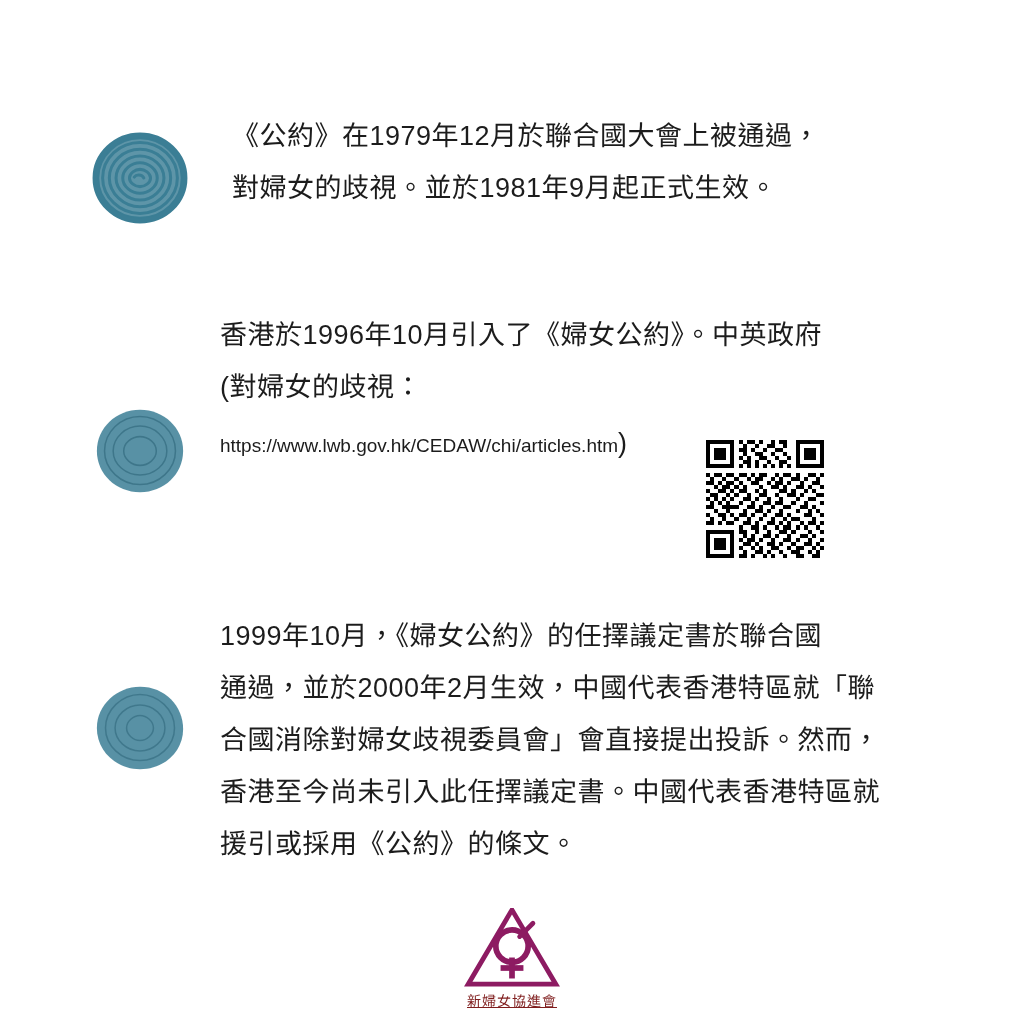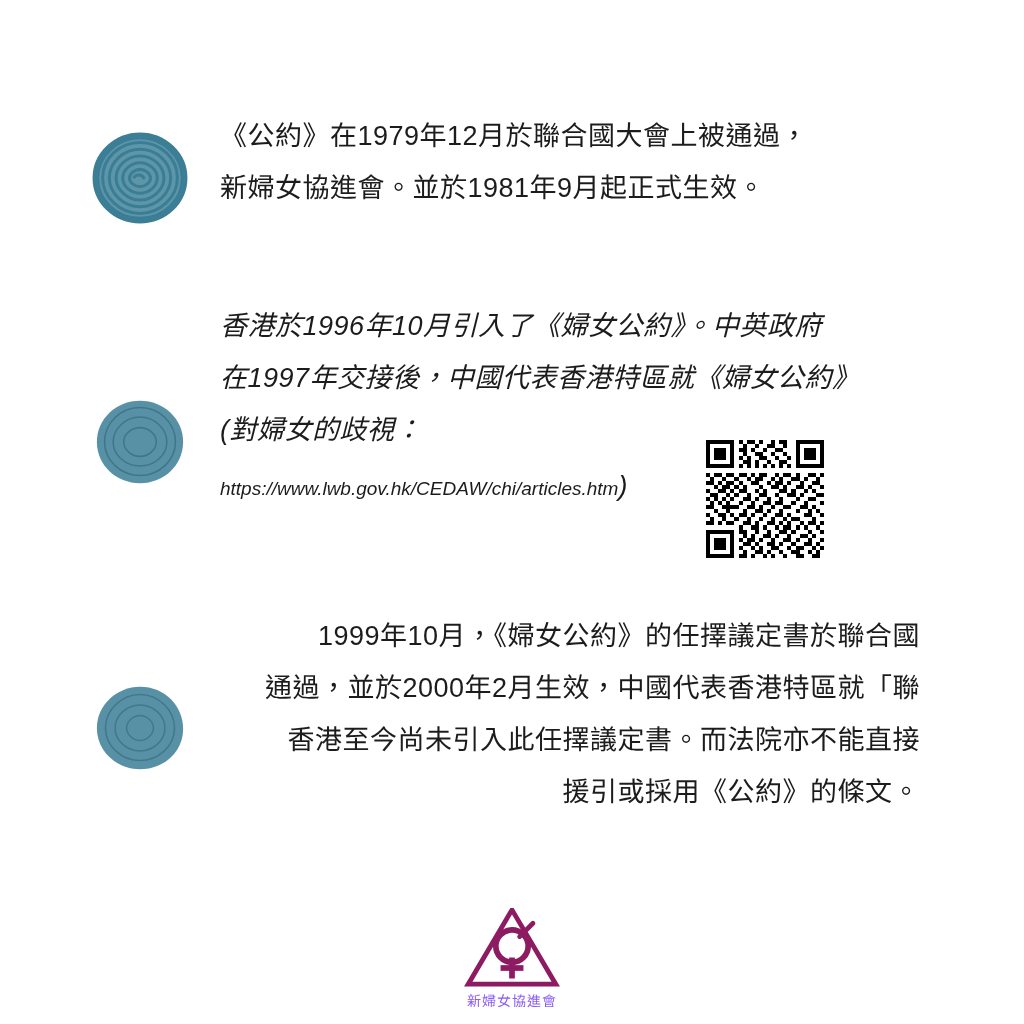--- a/index.html
+++ b/index.html
@@ -57,23 +57,23 @@
 
   .url-line {
     font-size: 19px;
     line-height: 30px;
     color: #1c1c1c;
     white-space: pre;
     text-align: right;
   }
 
   
-  #block-1 { top: 110px; left: 60px; width: 930px; }
-  #block-2 { top: 300px; left: 60px; width: 930px; font-style: italic; }
-  #block-3 { top: 610px; left: 60px; width: 930px; text-align: right; }
+  #block-1 { top: 110px; left: 60px; width: 930px; gap: 12px; }
+  #block-2 { top: 309px; left: 60px; width: 930px; }
+  #block-3 { top: 610px; left: 60px; width: 930px; }
 
   #block-1 .bullet-wrap { padding-top: 22px; }
   #block-2 .bullet-wrap { padding-top: 96px; }
   #block-3 .bullet-wrap { padding-top: 72px; }
 
   
   .qr {
     position: absolute;
     top: 440px;
     left: 706px;
@@ -89,21 +89,22 @@
     bottom: 14px;
     display: flex;
     flex-direction: column;
     align-items: center;
   }
   .logo-mark { width: 96px; height: 80px; display:block; }
   .logo-text {
     margin-top: 2px;
     font-size: 14px;
     letter-spacing: 1px;
-    color: #8b5cf6;
+    color: #7f1d1d;
+    text-decoration: underline;
   }
 </style>
 </head>
 <body>
 
 <div class="page">
 
   <div class="block" id="block-1">
     <div class="bullet-wrap">
       <svg class="bullet" viewBox="0 0 100 96">
@@ -115,40 +116,39 @@
           <path d="M50 32 C59 32 68 39 68 48 C68 57 59 64 50 64 C41 64 32 57 32 48 C32 39 41 32 50 32 Z"></path>
           <path d="M50 39 C55 39 61 43 61 48 C61 53 55 57 50 57 C45 57 39 53 39 48 C39 43 45 39 50 39 Z"></path>
           <path d="M44 47 C46 44 52 44 54 48"></path>
         </g>
         <path d="M50 6 C74 6 94 25 94 48 C94 71 74 90 50 90 C26 90 6 71 6 48 C6 25 26 6 50 6 Z" fill="#3b7e95" opacity="0.82"></path>
       </svg>
     </div>
     <div class="text-col">
       <div class="para">
         <span class="line">《公約》在1979年12月於聯合國大會上被通過，</span>
-        <span class="line">新婦女協進會。並於1981年9月起正式生效。</span>
+        <span class="line">對婦女的歧視。並於1981年9月起正式生效。</span>
       </div>
     </div>
   </div>
 
   <div class="block" id="block-2">
     <div class="bullet-wrap">
       <svg class="bullet" viewBox="0 0 100 96">
         <path d="M50 5 C75 5 95 24 95 48 C95 72 75 91 50 91 C25 91 5 72 5 48 C5 24 25 5 50 5 Z" fill="#3b7e95" opacity="0.85"></path>
         <g fill="none" stroke="#2d6579" stroke-width="1.6" opacity="0.6">
           <path d="M50 12 C70 12 87 28 87 48 C87 67 70 83 50 83 C30 83 13 67 13 48 C13 28 30 12 50 12 Z"></path>
           <path d="M50 22 C65 22 78 34 78 48 C78 62 65 73 50 73 C35 73 22 62 22 48 C22 34 35 22 50 22 Z"></path>
           <path d="M50 33 C59 33 67 40 67 48 C67 56 59 63 50 63 C41 63 33 56 33 48 C33 40 41 33 50 33 Z"></path>
         </g>
       </svg>
     </div>
     <div class="text-col">
       <div class="para">
         <span class="line">香港於1996年10月引入了《婦女公約》。中英政府</span>
-        <span class="line">在1997年交接後，中國代表香港特區就《婦女公約》</span>
         <span class="line">(對婦女的歧視：</span>
       </div>
       <div style="margin-top:4px;">
         <span class="url-line">https://www.lwb.gov.hk/CEDAW/chi/articles.htm</span><span class="para" style="font-size:27px;">)</span>
       </div>
     </div>
   </div>
 
   <div class="qr">
     <svg viewBox="0 0 29 29" shape-rendering="crispEdges" width="118" height="118">
@@ -431,21 +431,22 @@
           <path d="M50 13 C69 13 86 29 86 48 C86 67 69 82 50 82 C31 82 14 67 14 48 C14 29 31 13 50 13 Z"></path>
           <path d="M50 24 C64 24 76 35 76 48 C76 61 64 72 50 72 C36 72 24 61 24 48 C24 35 36 24 50 24 Z"></path>
           <path d="M50 35 C57 35 64 41 64 48 C64 55 57 61 50 61 C43 61 36 55 36 48 C36 41 43 35 50 35 Z"></path>
         </g>
       </svg>
     </div>
     <div class="text-col">
       <div class="para">
         <span class="line">1999年10月，《婦女公約》的任擇議定書於聯合國</span>
         <span class="line">通過，並於2000年2月生效，中國代表香港特區就「聯</span>
-        <span class="line">香港至今尚未引入此任擇議定書。而法院亦不能直接</span>
+        <span class="line">合國消除對婦女歧視委員會」會直接提出投訴。然而，</span>
+        <span class="line">香港至今尚未引入此任擇議定書。中國代表香港特區就</span>
         <span class="line">援引或採用《公約》的條文。</span>
       </div>
     </div>
   </div>
 
   <div class="logo">
     <svg class="logo-mark" viewBox="0 0 100 84">
       <path d="M50 2 L96 80 L4 80 Z" fill="none" stroke="#8d1b62" stroke-width="5"></path>
       <circle cx="50" cy="40" r="17" fill="none" stroke="#8d1b62" stroke-width="6"></circle>
       <rect x="47" y="52" width="6" height="22" fill="#8d1b62"></rect>

